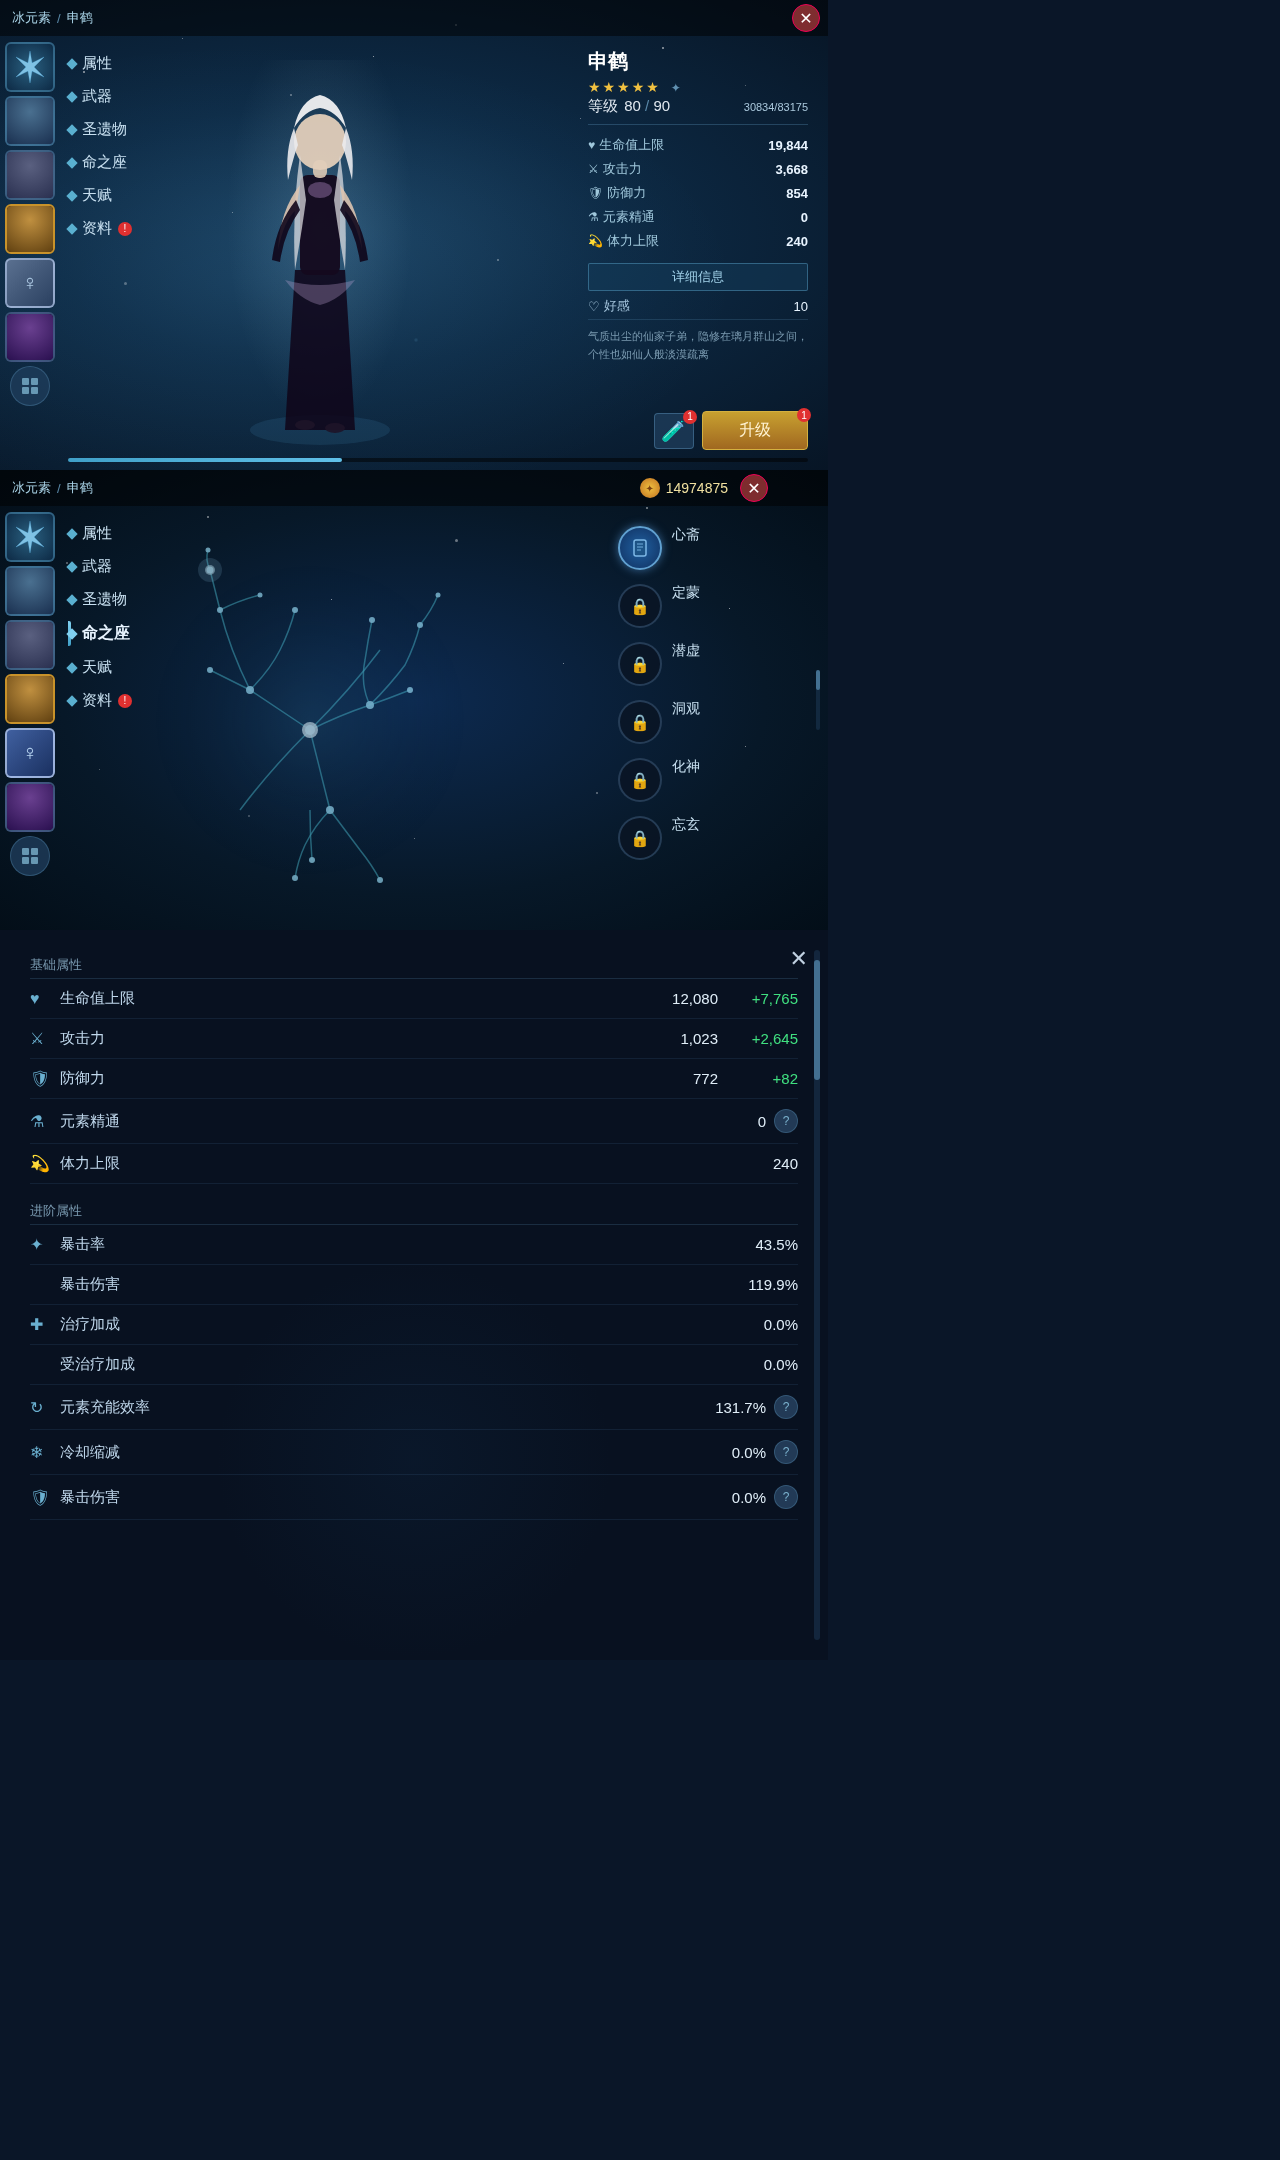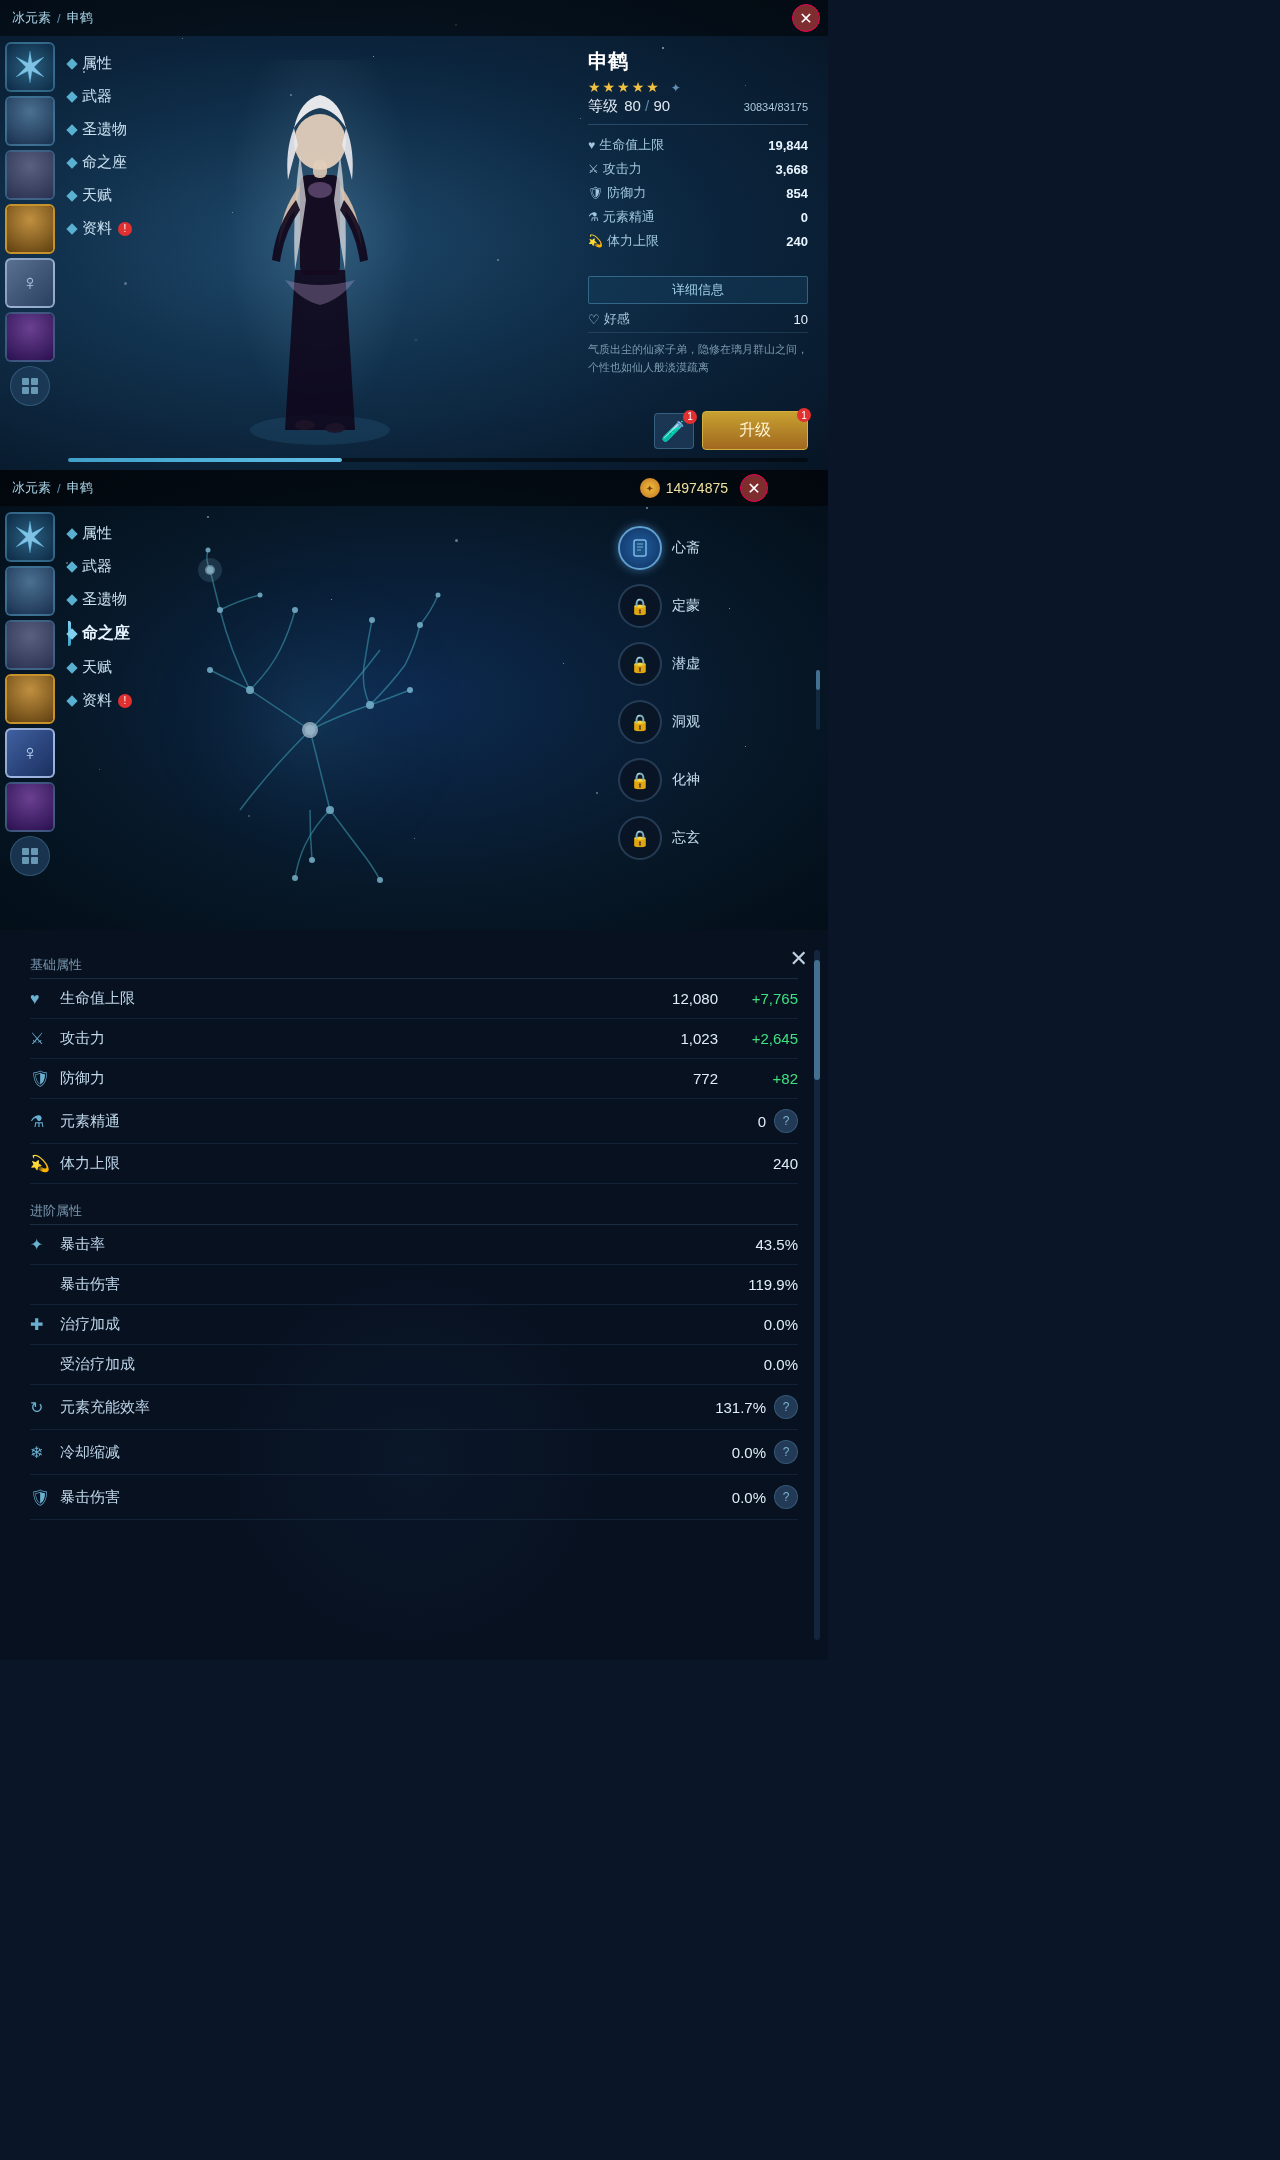--- a/index.html
+++ b/index.html
@@ -130,21 +130,21 @@
     .exp-text { color: #aac8dc; font-size: 11px; }
     .divider { border: none; border-top: 1px solid rgba(100,160,200,0.3); margin: 8px 0; }
     .stat-row {
       display: flex; align-items: center; justify-content: space-between;
       padding: 3px 0;
     }
     .stat-label { color: #a0c8dc; font-size: 13px; display: flex; align-items: center; gap: 4px; }
     .stat-value { color: #e8f4ff; font-size: 13px; font-weight: bold; margin-left: 44px; }
     .stat-icon { font-size: 12px; }
     .detail-btn {
-      margin-top: 23px;
+      margin-top: 10px;
       border: 1px solid rgba(100,180,220,0.4);
       background: rgba(20,60,90,0.5);
       color: #a0d0e8;
       padding: 4px 16px;
       font-size: 13px;
       border-radius: 2px;
       cursor: pointer;
       text-align: center;
     }
     .affection-row {
@@ -254,21 +254,21 @@
     }
     .const-svg { width: 100%; height: 100%; opacity: 0.7; }
     .constellation-nodes {
       position: absolute;
       right: 30px; top: 56px;
       width: 180px;
       display: flex; flex-direction: column;
       gap: 14px;
     }
     .const-item {
-      display: flex; align-items: center; gap: 10px;
+      display: flex; gap: 10px;
     }
     .const-icon {
       width: 44px; height: 44px;
       border-radius: 50%;
       border: 2px solid rgba(100,180,220,0.5);
       display: flex; align-items: center; justify-content: center;
       font-size: 18px;
       color: #7ab0cc;
       flex-shrink: 0;
     }

